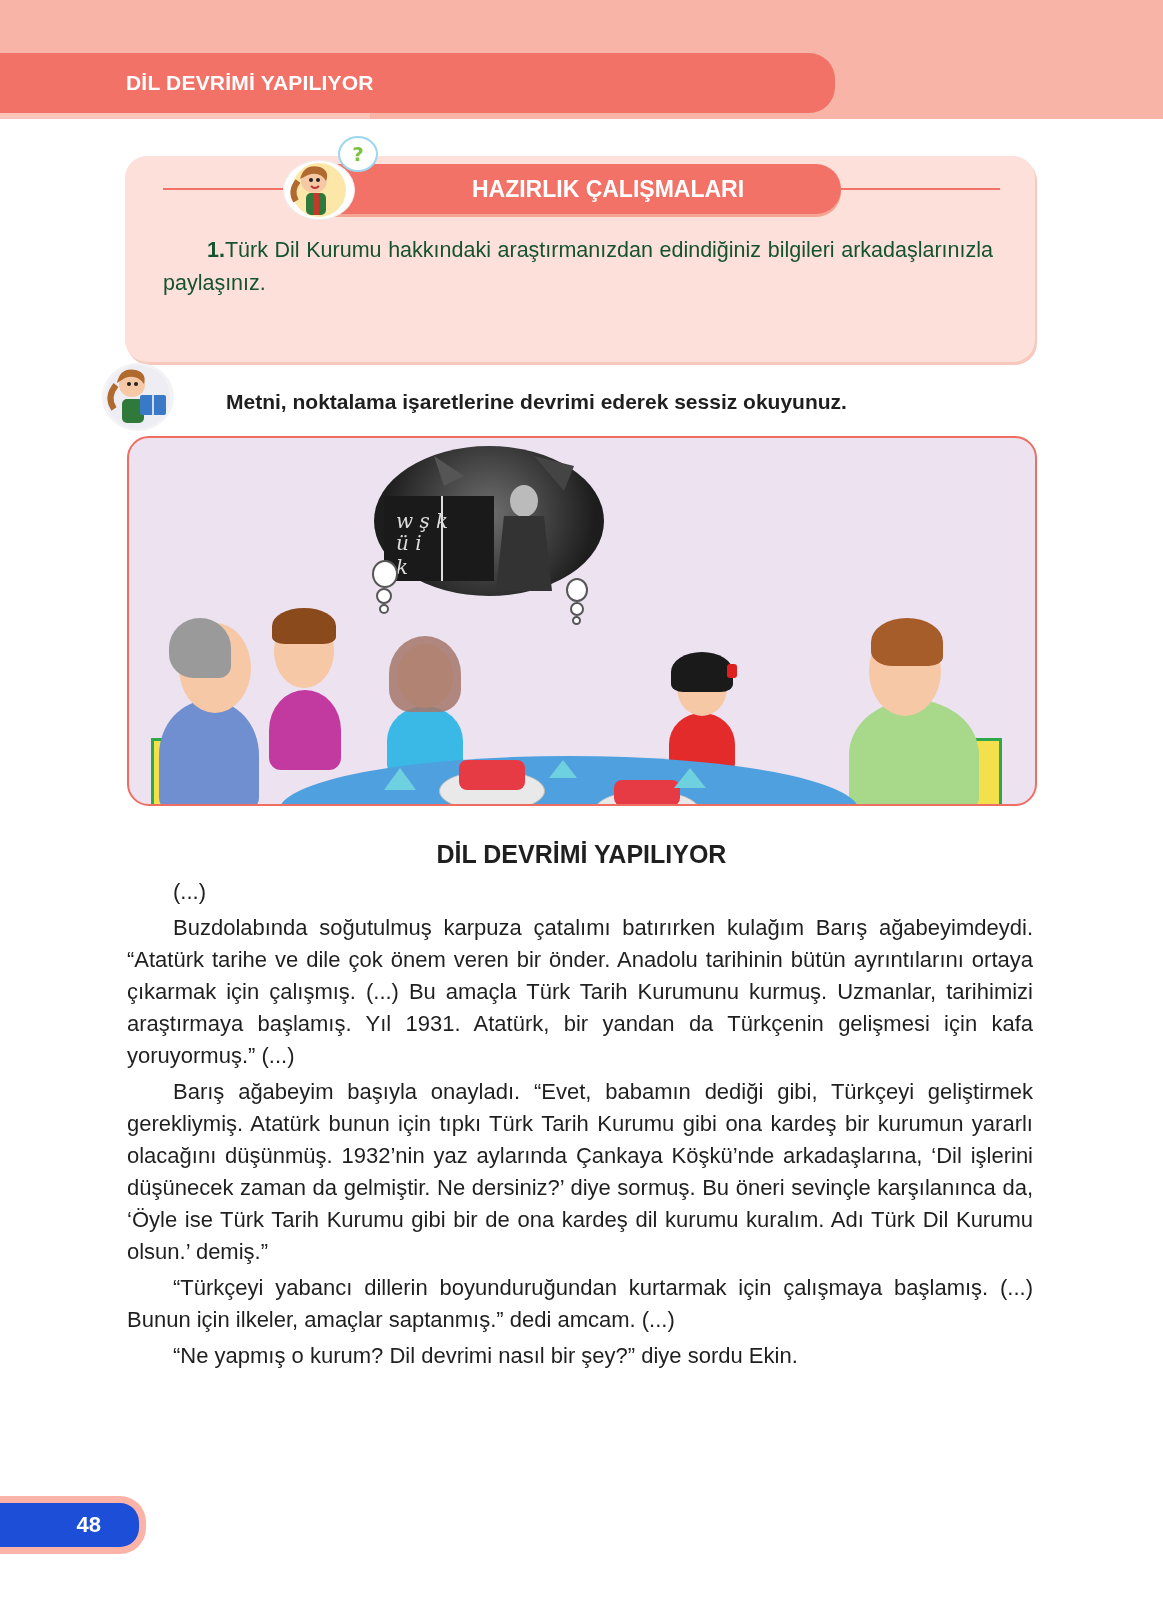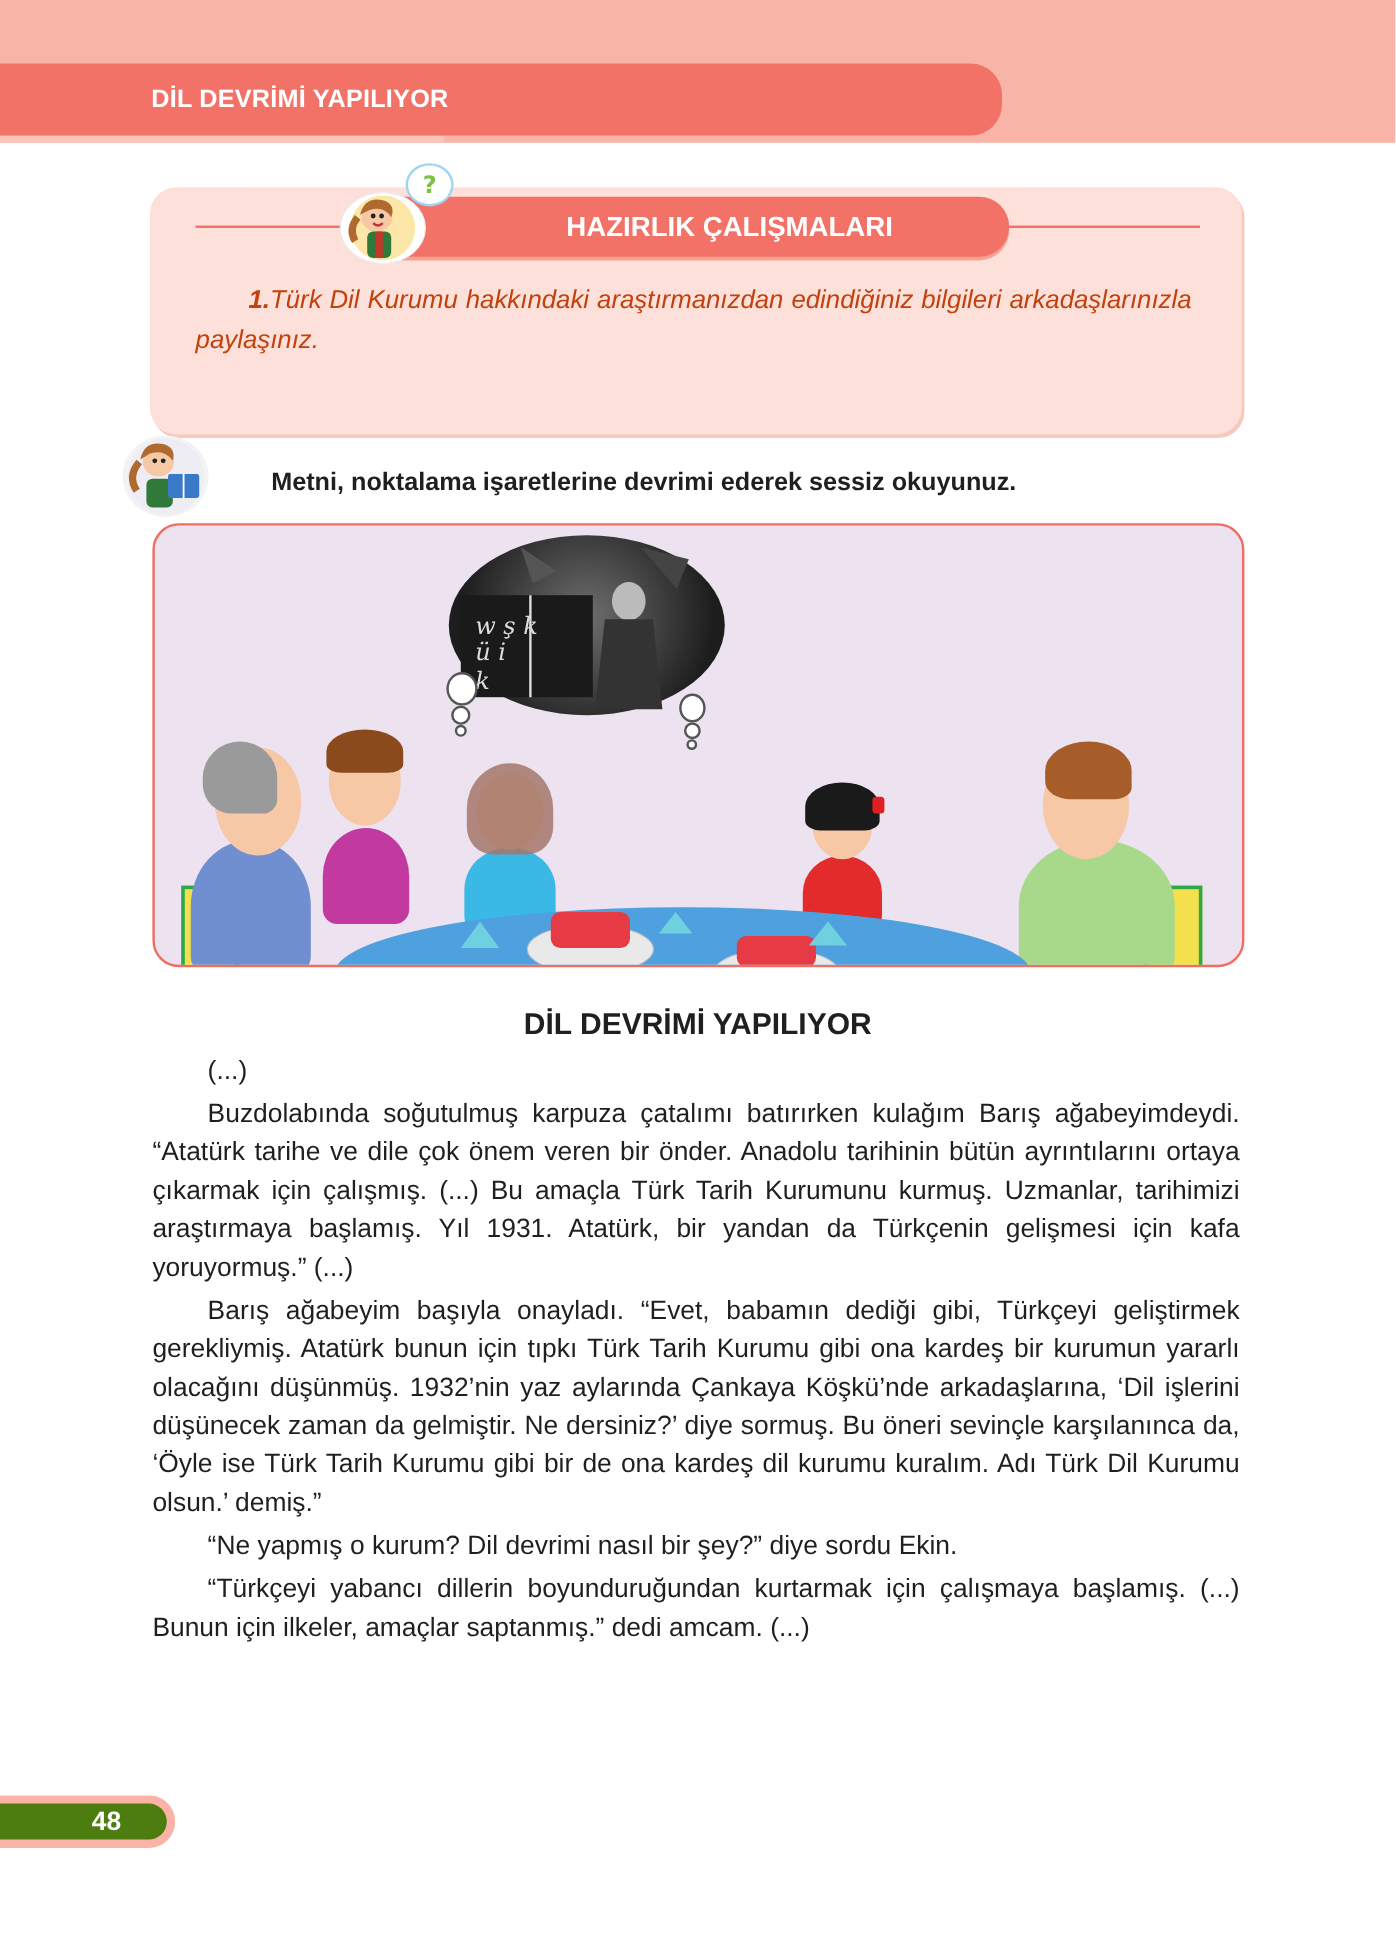--- a/index.html
+++ b/index.html
@@ -54,21 +54,21 @@
   }
   .bubble-q {
     position:absolute; left:338px; top:136px; width:36px; height:32px;
     border:2px solid #9fd6ef; border-radius:50%; background:#fff;
     display:flex; align-items:center; justify-content:center;
     color:#7cc242; font-weight:bold; font-size:20px;
   }
   .prep-text {
     position:absolute; left:163px; top:234px; width:830px;
     font-family:"Liberation Sans", sans-serif; font-size:21.5px; line-height:33px;
-    color:#c2410c; text-align:justify;font-style:italic;
+    color:#14532d; text-align:justify;
   }
   .prep-text p { margin:0; text-indent:44px; }
   .prep-text b { font-weight:bold; }
 
   
   .reader-mascot {
     position:absolute; left:102px; top:363px; width:72px; height:68px;
     border-radius:50%; background:#f3f3f6;
   }
   .instruction {
@@ -101,22 +101,22 @@
     font-family:"Liberation Sans", sans-serif; font-weight:bold; font-size:25px; color:#1f1f1f;
   }
   .story {
     position:absolute; left:127px; top:876px; width:906px;
     font-family:"Liberation Sans", sans-serif; font-size:22px; line-height:32px;
     color:#1f1f1f; text-align:justify;
   }
   .story p { margin:0 0 4px 0; text-indent:46px; }
 
   .page-tab {
-    position:absolute; left:0; top:1496px; width:146px; height:44px;
-    background:#4d7c0f; border:7px solid #fab3a6; border-left:none;
+    position:absolute; left:0; top:1496px; width:146px; height:58px;
+    background:#1d4ed8; border:7px solid #fab3a6; border-left:none;
     border-radius:0 26px 26px 0; box-sizing:border-box;
     display:flex; align-items:center; justify-content:flex-end;
   }
   .page-tab span {
     color:#fff; font-weight:bold; font-size:22px; margin-right:38px;
     font-family:"Liberation Sans", sans-serif;
   }
 </style>
 </head>
 <body>
@@ -222,19 +222,19 @@
   <div style="position:absolute;left:255px;top:330px;width:0;height:0;border-left:16px solid transparent;border-right:16px solid transparent;border-bottom:22px solid #6fd0e0;"></div>
   <div style="position:absolute;left:420px;top:322px;width:0;height:0;border-left:14px solid transparent;border-right:14px solid transparent;border-bottom:18px solid #6fd0e0;"></div>
   <div style="position:absolute;left:545px;top:330px;width:0;height:0;border-left:16px solid transparent;border-right:16px solid transparent;border-bottom:20px solid #6fd0e0;"></div>
 </div>
 
 <div class="story-title">DİL DEVRİMİ YAPILIYOR</div>
 <div class="story">
   <p>(...)</p>
   <p>Buzdolabında soğutulmuş karpuza çatalımı batırırken kulağım Barış ağabeyimdeydi. “Atatürk tarihe ve dile çok önem veren bir önder. Anadolu tarihinin bütün ayrıntılarını ortaya çıkarmak için çalışmış. (...) Bu amaçla Türk Tarih Kurumunu kurmuş. Uzmanlar, tarihimizi araştırmaya başlamış. Yıl 1931. Atatürk, bir yandan da Türkçenin gelişmesi için kafa yoruyormuş.” (...)</p>
   <p>Barış ağabeyim başıyla onayladı. “Evet, babamın dediği gibi, Türkçeyi geliştirmek gerekliymiş. Atatürk bunun için tıpkı Türk Tarih Kurumu gibi ona kardeş bir kurumun yararlı olacağını düşünmüş. 1932’nin yaz aylarında Çankaya Köşkü’nde arkadaşlarına, ‘Dil işlerini düşünecek zaman da gelmiştir. Ne dersiniz?’ diye sormuş. Bu öneri sevinçle karşılanınca da, ‘Öyle ise Türk Tarih Kurumu gibi bir de ona kardeş dil kurumu kuralım. Adı Türk Dil Kurumu olsun.’ demiş.”</p>
+  <p>“Türkçeyi yabancı dillerin boyunduruğundan kurtarmak için çalışmaya başlamış. (...) Bunun için ilkeler, amaçlar saptanmış.” dedi amcam. (...)</p>
   <p>“Ne yapmış o kurum? Dil devrimi nasıl bir şey?” diye sordu Ekin.</p>
-  <p>“Türkçeyi yabancı dillerin boyunduruğundan kurtarmak için çalışmaya başlamış. (...) Bunun için ilkeler, amaçlar saptanmış.” dedi amcam. (...)</p>
 </div>
 
 <div class="page-tab">
   <span>48</span>
 </div>
 
 </body></html>

